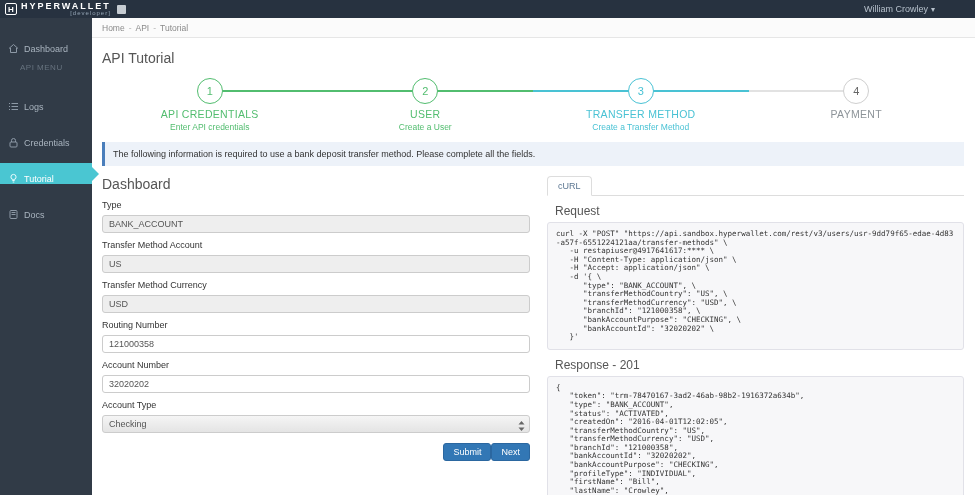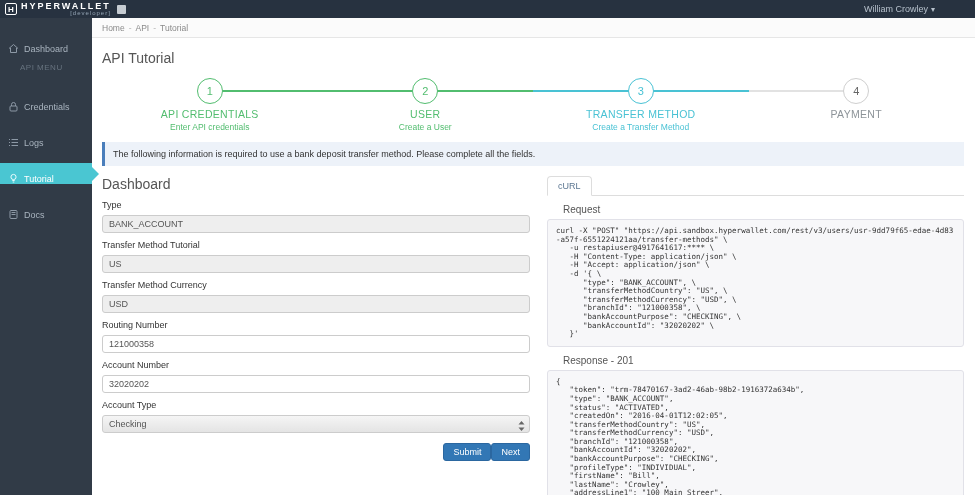--- a/index.html
+++ b/index.html
@@ -87,21 +87,21 @@
   .btn-row { display:flex; justify-content:flex-end; margin-top:10px; }
   .btn { background:#3277b5; color:#fff; border:1px solid #2b67a0; border-radius:3px;
     font-size:9px; height:18px; padding:0 9px; cursor:pointer;
     font-family:"Liberation Sans", sans-serif; }
 
   
   .tabrow { border-bottom:1px solid #ddd; height:20px; position:relative; }
   .tab { position:absolute; left:0; bottom:-1px; background:#fff; border:1px solid #ddd;
     border-bottom:1px solid #fff; border-radius:4px 4px 0 0; font-size:9px; color:#5c7792;
     padding:4px 10px; cursor:pointer; }
-  .code-label { font-size:10px; color:#555; margin:8px 0 4px 16px; }
+  .code-label { font-size:12px; color:#555; margin:8px 0 4px 8px; }
   .codeblock { background:#f7f7f9; border:1px solid #e1e1e8; border-radius:3px;
     padding:7px 8px; font-family:"DejaVu Sans Mono", monospace; font-size:7.5px;
     line-height:8.6px; color:#333; white-space:pre-wrap; word-break:break-all; }
   .codeblock.resp { min-height:160px; }
 </style>
 </head>
 <body>
 
 <div class="topbar">
   <div class="brand">
@@ -122,34 +122,34 @@
     <span class="icn">
       <svg width="11" height="11" viewBox="0 0 11 11" fill="none" stroke="currentColor" stroke-width="1">
           <path d="M1 5.5 L5.5 1.5 L10 5.5 M2.5 5 V9.5 H8.5 V5"></path>
         </svg>
     </span>
     <span>Dashboard</span>
   </div>
   <div class="side-section">API MENU</div>
   <div class="side-item">
     <span class="icn">
+      <svg width="11" height="11" viewBox="0 0 11 11" stroke="currentColor" stroke-width="1">
+          <path d="M1 2.5 H2 M3.5 2.5 H10 M1 5.5 H2 M3.5 5.5 H10 M1 8.5 H2 M3.5 8.5 H10"></path>
+        </svg>
+    </span>
+    <span>Logs</span>
+  </div>
+  <div class="side-item">
+    <span class="icn">
       <svg width="11" height="11" viewBox="0 0 11 11" fill="none" stroke="currentColor" stroke-width="1">
           <rect x="2" y="5" width="7" height="5" rx="1"></rect>
           <path d="M3.5 5 V3.5 a2 2 0 0 1 4 0 V5"></path>
         </svg>
     </span>
     <span>Credentials</span>
-  </div>
-  <div class="side-item">
-    <span class="icn">
-      <svg width="11" height="11" viewBox="0 0 11 11" stroke="currentColor" stroke-width="1">
-          <path d="M1 2.5 H2 M3.5 2.5 H10 M1 5.5 H2 M3.5 5.5 H10 M1 8.5 H2 M3.5 8.5 H10"></path>
-        </svg>
-    </span>
-    <span>Logs</span>
   </div>
   <div class="side-item active">
     <span class="icn">
       <svg width="11" height="11" viewBox="0 0 11 11" fill="none" stroke="currentColor" stroke-width="1">
           <circle cx="5.5" cy="4" r="2.6"></circle>
           <path d="M4.3 7.5 H6.7 M4.7 9 H6.3"></path>
         </svg>
     </span>
     <span>Tutorial</span>
   </div>
@@ -212,21 +212,21 @@
     <div class="cols">
 
       <div class="col-form">
         <div class="section-title">Dashboard</div>
 
         <div class="fgroup">
           <label>Type</label>
           <input type="text" disabled="" value="BANK_ACCOUNT" style="">
         </div>
         <div class="fgroup">
-          <label>Transfer Method Tutorial</label>
+          <label>Transfer Method Account</label>
           <input type="text" disabled="" value="US" style="">
         </div>
         <div class="fgroup">
           <label>Transfer Method Currency</label>
           <input type="text" disabled="" value="USD" style="">
         </div>
         <div class="fgroup">
           <label>Routing Number</label>
           <input type="text" value="121000358" style="">
         </div>

